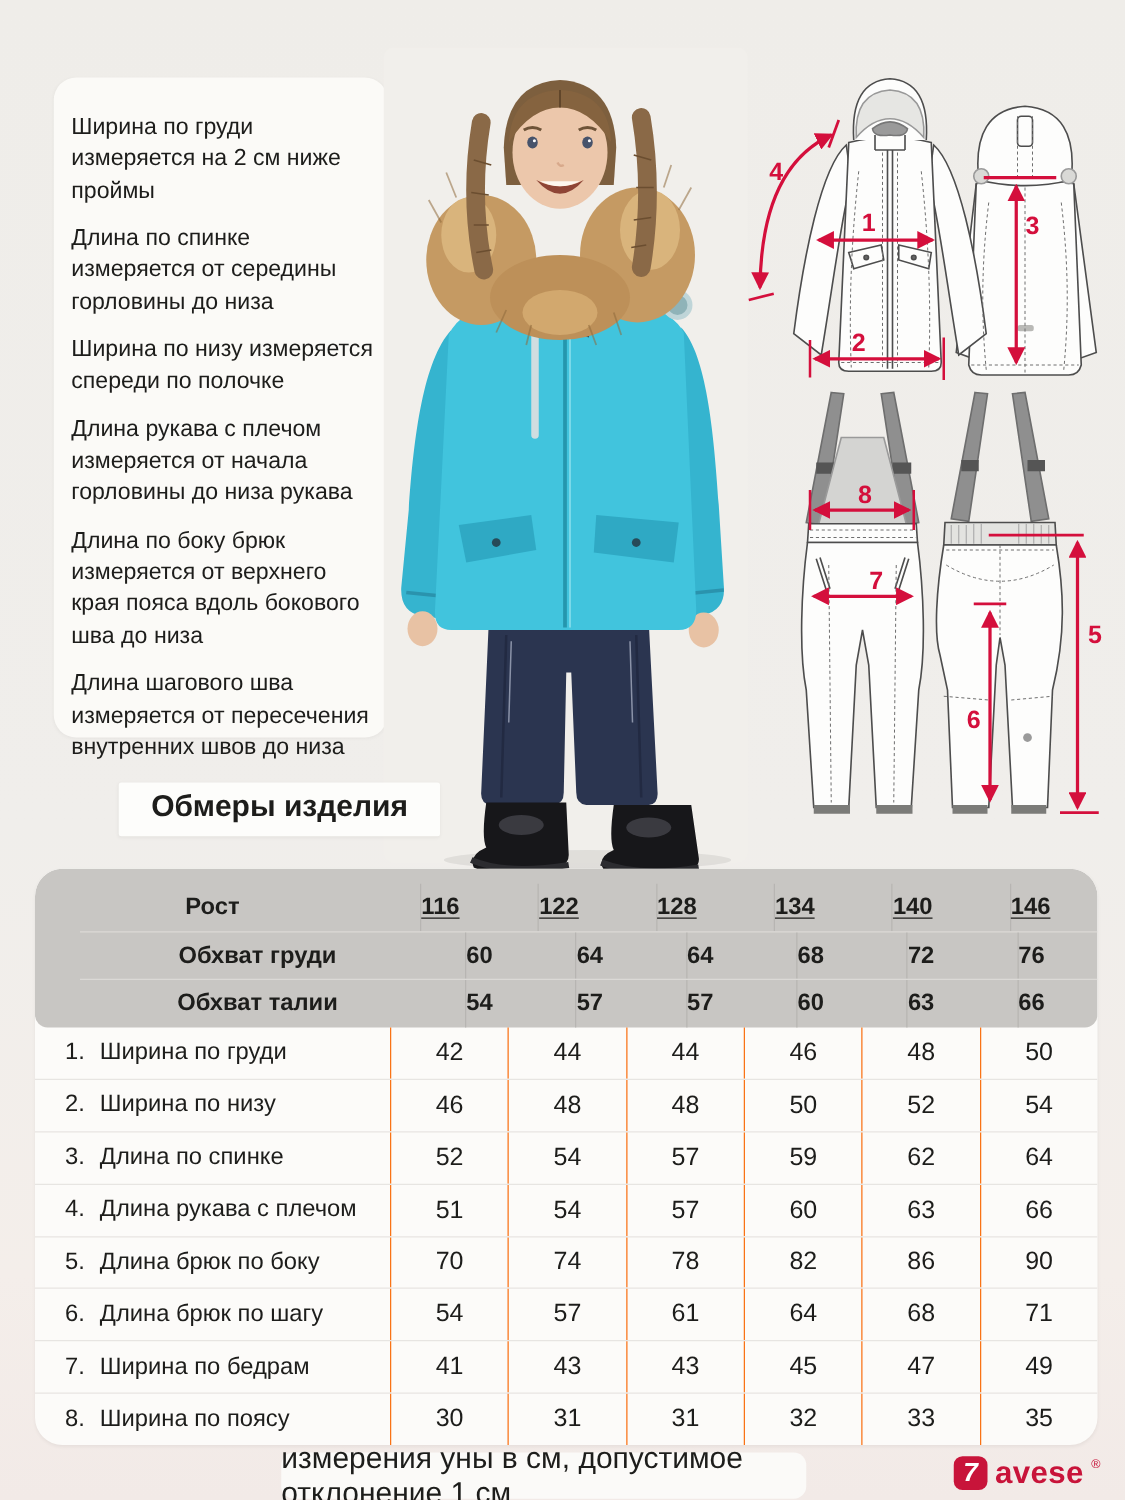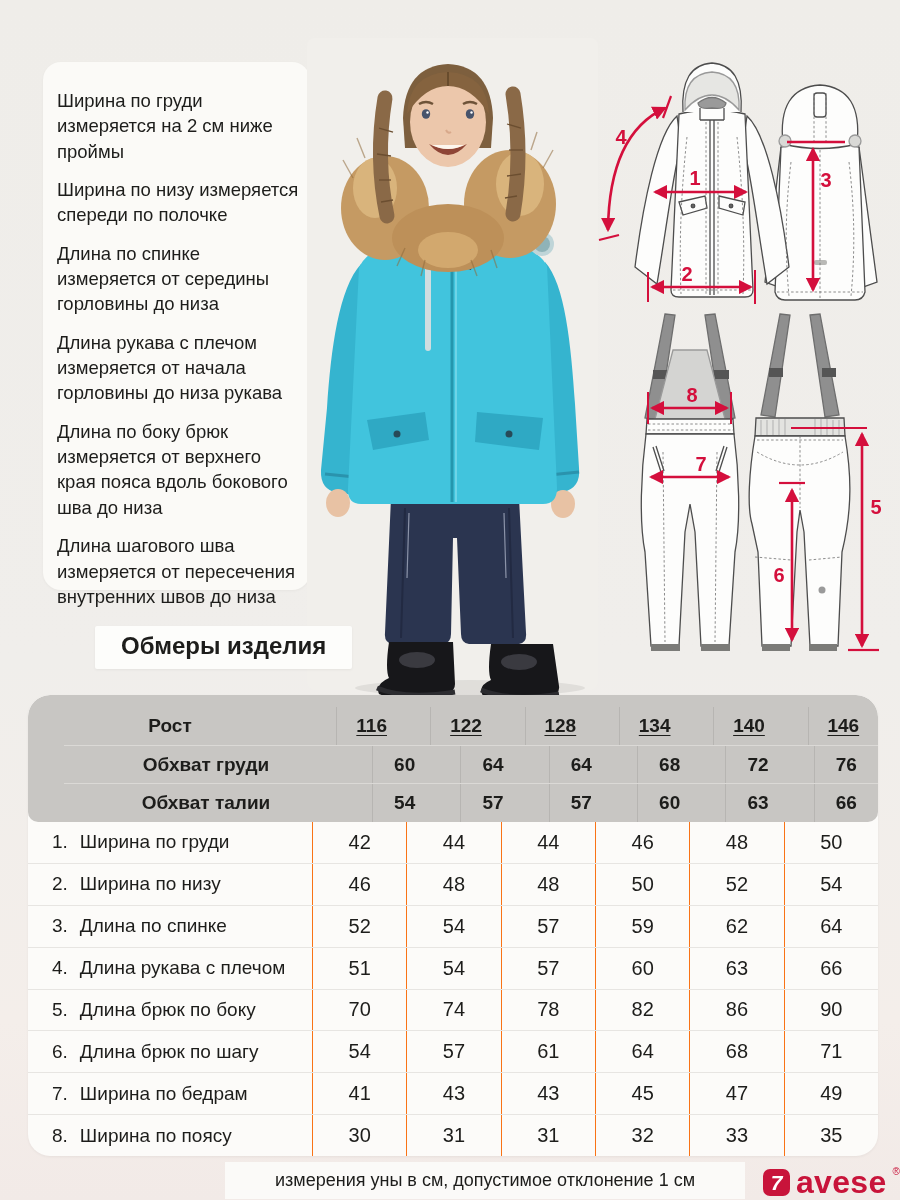--- a/index.html
+++ b/index.html
@@ -22,49 +22,49 @@
   .table-card{position:absolute;left:28px;top:695px;width:850px;height:461px;
     background:#fcfbf9;border-radius:22px;overflow:hidden;box-shadow:0 1px 3px rgba(0,0,0,.05);}
   .thead{background:#c8c6c3;border-radius:22px 22px 10px 10px;height:127px;
     box-sizing:border-box;padding-top:12px;display:flex;flex-direction:column;}
   .trow{display:flex;align-items:center;flex:1;}
   .c0{width:284px;box-sizing:border-box;}
   .cv{flex:1;text-align:center;}
   .thead .trow{font-weight:bold;font-size:19px;gap:24px;}
   .thead .c0{text-align:center;}
   .thead .trow + .trow{border-top:1px solid #dbd9d6;margin-left:36px;}
-  .thead .cv{border-left:1px solid #b7b5b2;align-self:stretch;display:flex;align-items:center;justify-content:center;}
+  .thead .cv{border-left:1px solid #b7b5b2;align-self:stretch;display:flex;align-items:center;}
   .u span{text-decoration:underline;text-underline-offset:3px;}
   .tbody{height:334px;display:flex;flex-direction:column;}
   .tbody .trow{font-size:19px;}
   .tbody .trow + .trow{border-top:1px solid #e7e5e2;}
   .tbody .c0{padding-left:24px;display:flex;gap:12px;}
   .tbody .cv{border-left:1px solid #f97316;font-size:20px;align-self:stretch;display:flex;align-items:center;justify-content:center;}
 
   
-  .footnote{position:absolute;left:225px;top:1162px;width:520px;height:37px;
-    background:#fbfaf8;border-radius:0;display:flex;align-items:center;
-    justify-content:center;font-size:18px;}
+  .footnote{position:absolute;left:225px;top:1162px;width:420px;height:37px;
+    background:#fbfaf8;border-radius:10px;display:flex;align-items:center;
+    justify-content:center;font-size:24px;}
   .logo{position:absolute;left:763px;top:1164px;display:flex;align-items:center;gap:6px;}
   .logo-badge{width:27px;height:27px;background:#c8143a;border-radius:7px;color:#fff;
     font-weight:bold;font-style:italic;font-size:21px;display:flex;align-items:center;justify-content:center;}
-  .logo-text{color:#c8143a;font-size:32px;font-weight:bold;letter-spacing:.3px;}
+  .logo-text{color:#c8143a;font-size:25px;font-weight:bold;letter-spacing:.3px;}
   .logo-reg{color:#c8143a;font-size:10px;align-self:flex-start;margin-top:2px;}
 
   .abs{position:absolute;}
 </style>
 </head>
 <body>
 
 <div class="page">
 
   <div class="info-card">
     <p>Ширина по груди измеряется на 2 см ниже проймы</p>
+    <p>Длина по спинке измеряется от середины горловины до низа</p>
     <p>Ширина по низу измеряется спереди по полочке</p>
-    <p>Длина по спинке измеряется от середины горловины до низа</p>
     <p>Длина рукава с плечом измеряется от начала горловины до низа рукава</p>
     <p>Длина по боку брюк измеряется от верхнего края пояса вдоль бокового шва до низа</p>
     <p>Длина шагового шва измеряется от пересечения внутренних швов до низа</p>
   </div>
 
   <svg class="abs" style="left:305px;top:38px" width="295" height="660" viewBox="0 0 295 660">
     <rect x="2" y="0" width="291" height="652" rx="8" fill="#f1efeb"></rect>
     <ellipse cx="165" cy="650" rx="115" ry="8" fill="rgba(0,0,0,0.07)"></ellipse>
 
     <path d="M86,460 L80,595 Q79,605 88,606 L138,606 Q146,605 146,596 L148,500 L152,500 L156,596 Q156,605 164,606 L214,606 Q222,605 221,595 L214,460 Z" fill="#2b3550"></path>

